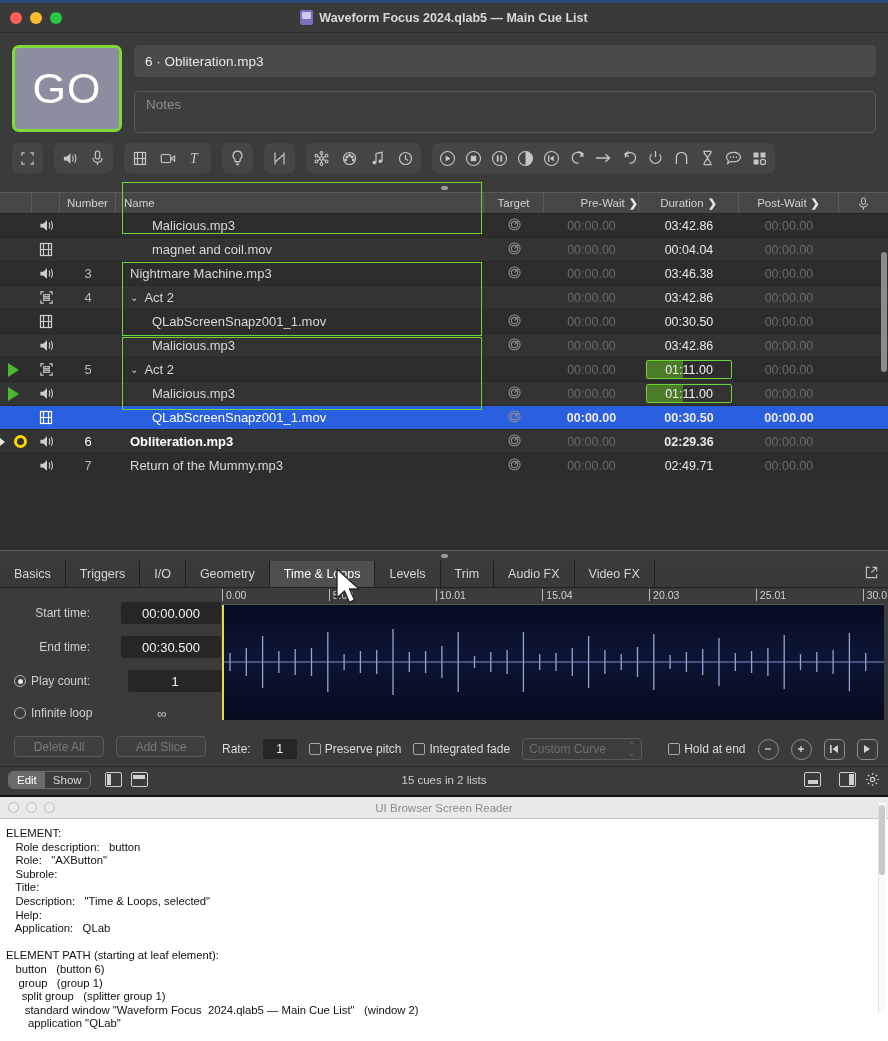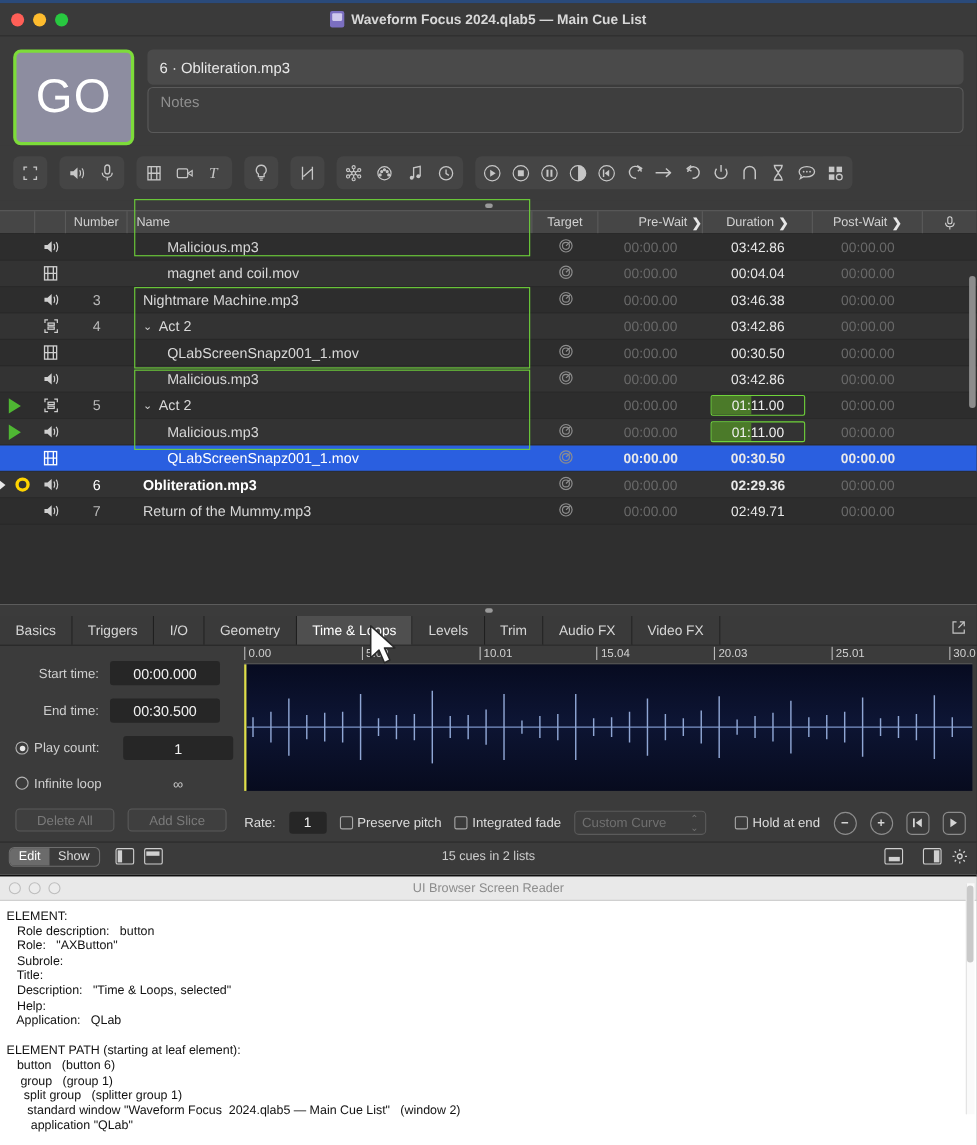--- a/index.html
+++ b/index.html
@@ -48,21 +48,21 @@
     display: flex; gap: 12px; align-items: flex-start;
     background: #3b3b3b;
   }
   .go-button {
     width: 110px; height: 87px;
     background: #8d8da0; border: 3px solid #7ddc3a; border-radius: 7px;
     display: flex; align-items: center; justify-content: center;
     color: #ffffff; font-size: 43px; letter-spacing: 1px;
     font-family: "Liberation Sans", sans-serif;
   }
-  .header-fields { flex: 1; display: flex; flex-direction: column; gap: 2px; }
+  .header-fields { flex: 1; display: flex; flex-direction: column; gap: 14px; }
   .cue-name-field {
     height: 32px; background: #4a4a4a; border-radius: 5px;
     display: flex; align-items: center; padding: 0 11px;
     color: #e8e8e8; font-size: 13.5px;
   }
   .notes-field {
     height: 42px; background: #3e3e3e; border: 1px solid #5a5a5a; border-radius: 5px;
     display: flex; align-items: flex-start; padding: 5px 11px;
     color: #8f8f8f; font-size: 13.5px;
   }
@@ -178,21 +178,21 @@
   .tab-spacer { flex: 1; background: #3a3a3a; display: flex; align-items: center; justify-content: flex-end; padding-right: 10px; }
 
   
   .tl-body { background: #3b3b3b; height: 178px; display: flex; position: relative; }
   .tl-left { width: 222px; padding: 10px 0 0 0; }
   .tl-fieldrow { display: flex; align-items: center; height: 30px; margin-bottom: 4px; }
   .tl-label { width: 100px; text-align: right; padding-right: 10px; font-size: 12px; color: #cfcfcf; }
   .tl-value {
     width: 100px; height: 22px; background: #262626; border-radius: 3px;
     display: flex; align-items: center; justify-content: center;
-    color: #f2f2f2; font-size: 13px;
+    color: #f2f2f2; font-size: 13px; margin-left: 21px;
   }
   .radio-row { display: flex; align-items: center; height: 30px; margin-bottom: 2px; }
   .radio {
     width: 12px; height: 12px; border-radius: 50%;
     border: 1.5px solid #b4b4b4; margin-left: 14px; margin-right: 5px;
     position: relative; flex: none;
   }
   .radio.on::after {
     content: ""; position: absolute; left: 2.5px; top: 2.5px;
     width: 5px; height: 5px; border-radius: 50%; background: #e8e8e8;

